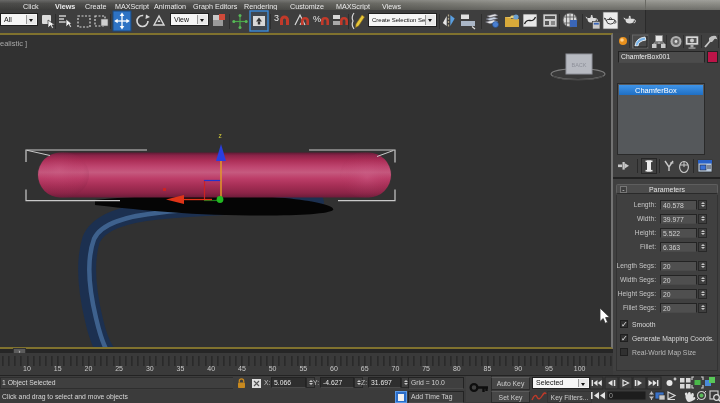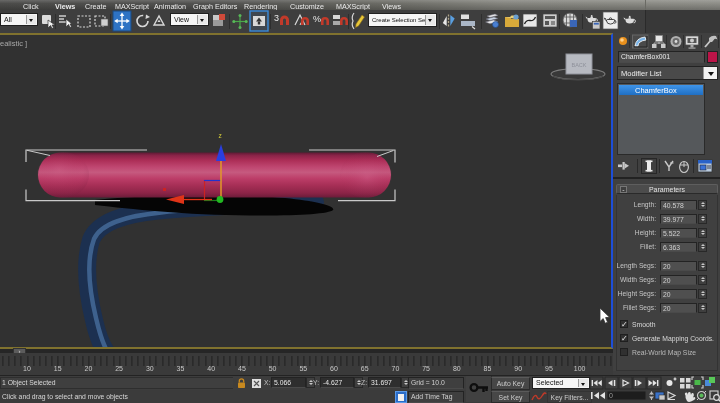--- a/index.html
+++ b/index.html
@@ -212,21 +212,21 @@
       <path d="M3.8,7 Q1.8,6.4 1.5,4.4 L3.2,5.2 Z" fill="#dcdcdc"></path>
       <path d="M11.8,6.4 Q13.8,6.8 13.3,8.8 Q13,10 11.6,9.8" fill="none" stroke="#dcdcdc" stroke-width="1"></path>
     </g>
   </svg>
 
   <div class="combo" style="left:170px;top:13px;width:39px;height:13px;">View<span class="arr"></span></div>
 
   <div class="combo" style="left:368px;top:13px;width:69px;height:14px;font-size:6px;line-height:12px;">Create Selection Se<span class="arr"></span></div>
 </div>
 
-<div id="vp" class="abs" style="left:0;top:33px;width:613px;height:316px;background:#313131;border-top:2px solid #80722e;border-right:2px solid #1d4ed8;border-bottom:2px solid #80722e;box-sizing:border-box;overflow:hidden;">
+<div id="vp" class="abs" style="left:0;top:33px;width:613px;height:316px;background:#313131;border-top:2px solid #80722e;border-right:2px solid #737373;border-bottom:2px solid #80722e;box-sizing:border-box;overflow:hidden;">
   <div class="abs" style="left:0;top:3.5px;color:#a8a8a8;font-size:7.5px;">ealistic ]</div>
 </div>
 <svg id="vpsvg" class="abs" style="left:0;top:33px;" width="613" height="314" viewBox="0 0 613 314">
   <defs>
     <linearGradient id="slabg" x1="0" y1="0" x2="0" y2="1">
       <stop offset="0" stop-color="#5f1a34"></stop>
       <stop offset="0.07" stop-color="#8c2449"></stop>
       <stop offset="0.18" stop-color="#ad2f58"></stop>
       <stop offset="0.32" stop-color="#bf4670"></stop>
       <stop offset="0.44" stop-color="#c65a7f"></stop>
@@ -327,25 +327,20 @@
     </g>
     <g transform="translate(91,1)">
       <path d="M1,13 L7.5,5.5" stroke="#c8c8c8" stroke-width="1.8"></path>
       <path d="M5,4 Q8,1 12,2 L13.5,5.5 Q12,4.5 10.5,5 L8.5,7.5 Q7,9 5,6.5 Z" fill="#c0c0c0"></path>
     </g>
   </svg>
 
   <div class="fld" style="left:5px;top:18px;width:87px;height:12px;background:#4c4c4c;color:#ececec;line-height:10px;">ChamferBox001</div>
   <div class="abs" style="left:94px;top:18px;width:11px;height:12px;background:#bc1448;border:1px solid #222;box-sizing:border-box;"></div>
 
-  <div class="abs" style="left:4px;top:33px;width:101px;height:14px;background:#4a4a4a;border:1px solid #232323;box-sizing:border-box;">
-    <span style="position:absolute;left:3px;top:2px;font-size:7.5px;color:#ececec;">Modifier List</span>
-    <span style="position:absolute;right:0;top:0;width:13px;bottom:0;background:#f2f2f2;border-left:1px solid #999;"></span>
-    <span style="position:absolute;right:3px;top:5px;border:3px solid transparent;border-top:4px solid #111;"></span>
-  </div>
 
   <div class="abs" style="left:4px;top:50px;width:88px;height:72px;background:#55585b;border:1px solid #2a2a2a;box-sizing:border-box;">
     <div class="abs" style="left:1px;top:1px;right:1px;height:10px;background:linear-gradient(180deg,#3f94e8,#1f6fc4);"></div>
     <span class="abs" style="left:17px;top:1.5px;font-size:7.5px;color:#fff;">ChamferBox</span>
   </div>
 
   <svg class="abs" style="left:0;top:124px;" width="107" height="18" viewBox="0 0 107 18">
     <g stroke="#2a2a2a" stroke-width="1">
           <line x1="24.5" y1="2" x2="24.5" y2="16"></line>
           <line x1="46.5" y1="2" x2="46.5" y2="16"></line>

